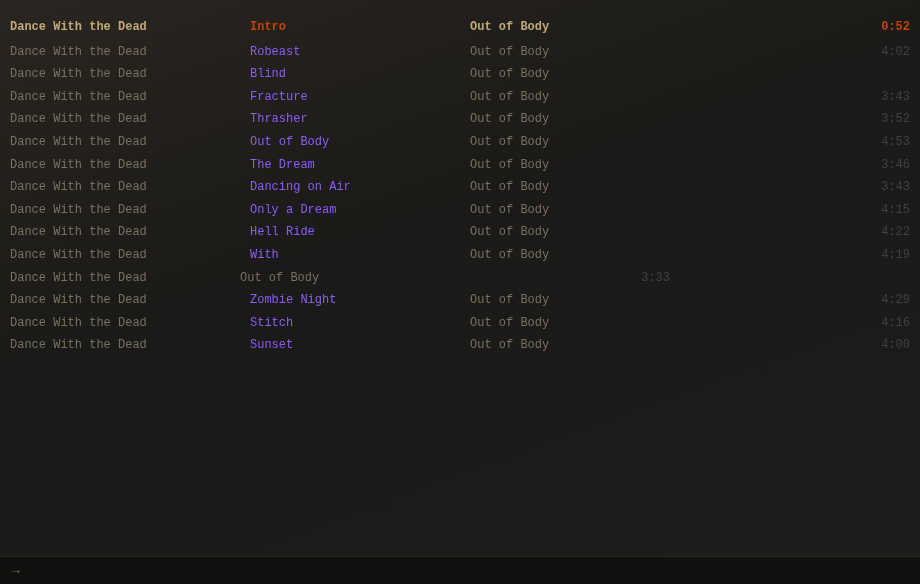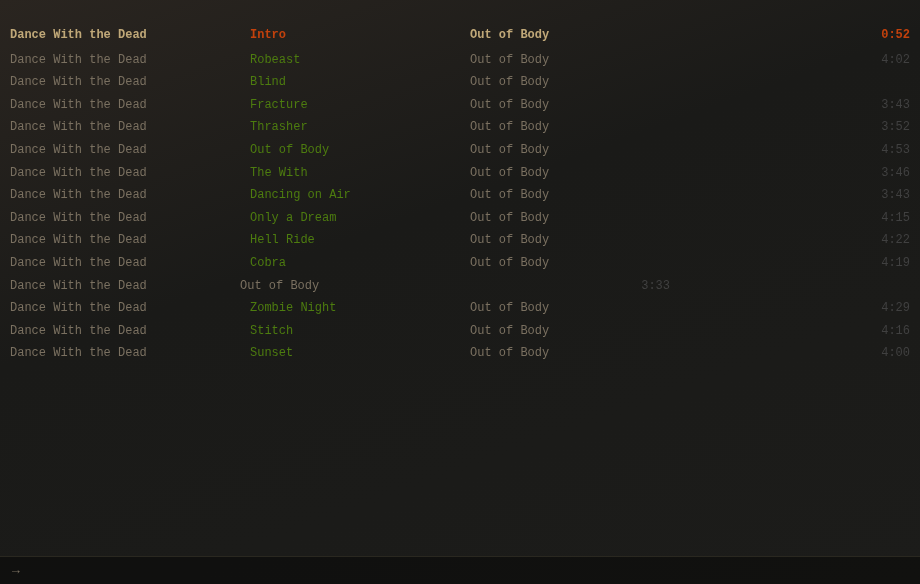--- a/index.html
+++ b/index.html
@@ -13,21 +13,21 @@
       height: 584px;
       background: linear-gradient(160deg, #2a2520 0%, #1a1a18 40%, #1c1c1a 100%);
       font-family: 'Lucida Console', 'Courier New', monospace;
       color: #8a8070;
       font-size: 12px;
       overflow: hidden;
       position: relative;
     }
 
     .track-list {
-      padding: 24px 0;
+      padding: 16px 0;
       width: 100%;
     }
 
     .track-row {
       display: grid;
       grid-template-columns: 230px 230px 200px 1fr;
       padding: 2px 10px 2px 10px;
       line-height: 1.55;
     }
 
@@ -37,21 +37,21 @@
       margin-bottom: 2px;
     }
 
     .col-artist {
       color: #7a7060;
       white-space: nowrap;
       overflow: hidden;
     }
 
     .col-title {
-      color: #4d7c0f;
+      color: #8b5cf6;
       white-space: nowrap;
       overflow: hidden;
       padding-left: 10px;
     }
 
     .col-album {
       color: #7a7060;
       white-space: nowrap;
       overflow: hidden;
     }
@@ -129,21 +129,21 @@
       <span class="col-duration">3:52</span>
     </div>
     <div class="track-row">
       <span class="col-artist">Dance With the Dead</span>
       <span class="col-title">Out of Body</span>
       <span class="col-album">Out of Body</span>
       <span class="col-duration">4:53</span>
     </div>
     <div class="track-row">
       <span class="col-artist">Dance With the Dead</span>
-      <span class="col-title">The With</span>
+      <span class="col-title">The Dream</span>
       <span class="col-album">Out of Body</span>
       <span class="col-duration">3:46</span>
     </div>
     <div class="track-row">
       <span class="col-artist">Dance With the Dead</span>
       <span class="col-title">Dancing on Air</span>
       <span class="col-album">Out of Body</span>
       <span class="col-duration">3:43</span>
     </div>
     <div class="track-row">
@@ -153,21 +153,21 @@
       <span class="col-duration">4:15</span>
     </div>
     <div class="track-row">
       <span class="col-artist">Dance With the Dead</span>
       <span class="col-title">Hell Ride</span>
       <span class="col-album">Out of Body</span>
       <span class="col-duration">4:22</span>
     </div>
     <div class="track-row">
       <span class="col-artist">Dance With the Dead</span>
-      <span class="col-title">Cobra</span>
+      <span class="col-title">With</span>
       <span class="col-album">Out of Body</span>
       <span class="col-duration">4:19</span>
     </div>
     <div class="track-row">
       <span class="col-artist">Dance With the Dead</span>
       <span class="col-album">Out of Body</span>
       <span class="col-duration">3:33</span>
     </div>
     <div class="track-row">
       <span class="col-artist">Dance With the Dead</span>

